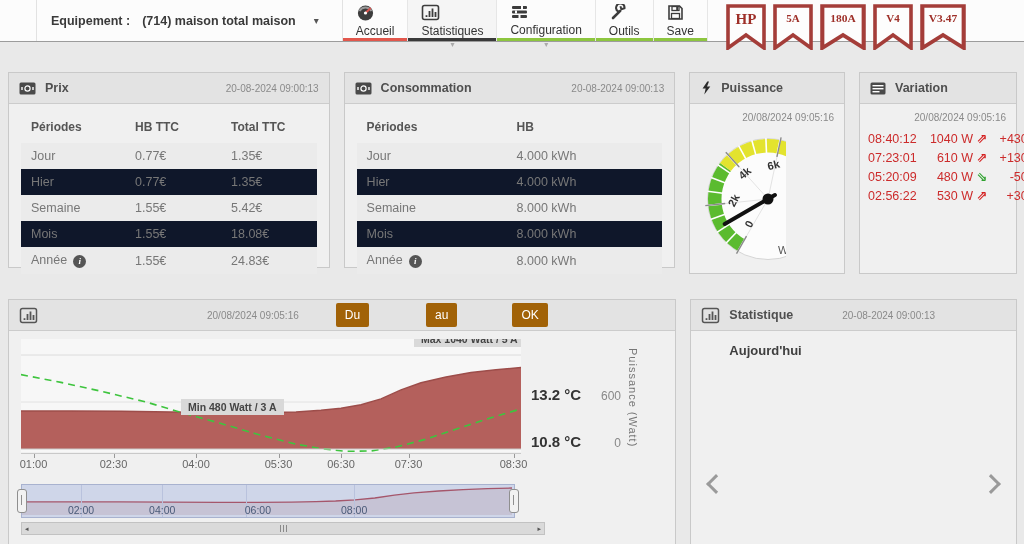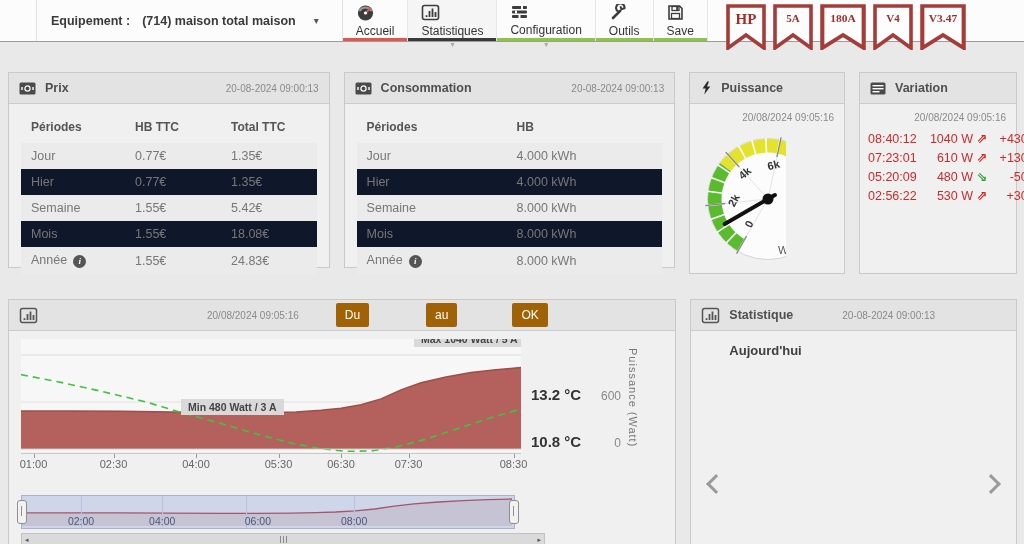--- a/index.html
+++ b/index.html
@@ -68,21 +68,21 @@
   .max-lbl{left:393px;top:-8px;}
   .rt-labels{position:relative;width:104px;}
   .rt-pair{position:absolute;left:10px;display:flex;justify-content:space-between;width:90px;align-items:baseline;}
   .rt-pair .t{font-size:15px;font-weight:bold;color:#333;}
   .rt-pair .w{font-size:12px;color:#888;}
   .axis-label-vert{writing-mode:vertical-rl;font-size:11px;color:#777;letter-spacing:1px;
                    padding-top:4px;margin-left:2px;height:110px;text-align:center;}
   .xaxis{position:relative;height:18px;width:500px;margin-left:12px;border-top:1px solid #c9c9c9;}
   .xt{position:absolute;transform:translateX(-50%);font-size:11px;color:#666;top:4px;}
   .xm{position:absolute;width:1px;height:4px;background:#999;top:0;}
-  .mini{position:relative;margin:23px 0 0 12px;width:492px;height:32px;background:#cfd6e9;
+  .mini{position:relative;margin:12px 0 0 12px;width:492px;height:32px;background:#cfd6e9;
         border:1px solid #a8b2cf;}
   .mini svg{position:absolute;left:0;top:0;}
   .mv{position:absolute;top:0;bottom:0;width:1px;background:#b9c2dd;}
   .mt{position:absolute;bottom:1px;transform:translateX(-50%);font-size:10.5px;color:#4a5a78;}
   .handle{position:absolute;top:50%;transform:translateY(-50%);width:8px;height:22px;background:#f2f2f2;
           border:1px solid #8f8f8f;border-radius:3px;cursor:ew-resize;}
   .handle::after{content:"";position:absolute;left:3px;top:5px;width:1px;height:10px;background:#8f8f8f;}
   .handle.l{left:-5px;} .handle.r{right:-5px;}
   .scroll{margin:4px 0 0 12px;width:524px;height:13px;background:#dadada;border:1px solid #c2c2c2;
           display:flex;align-items:center;justify-content:space-between;padding:0 3px;box-sizing:border-box;}

